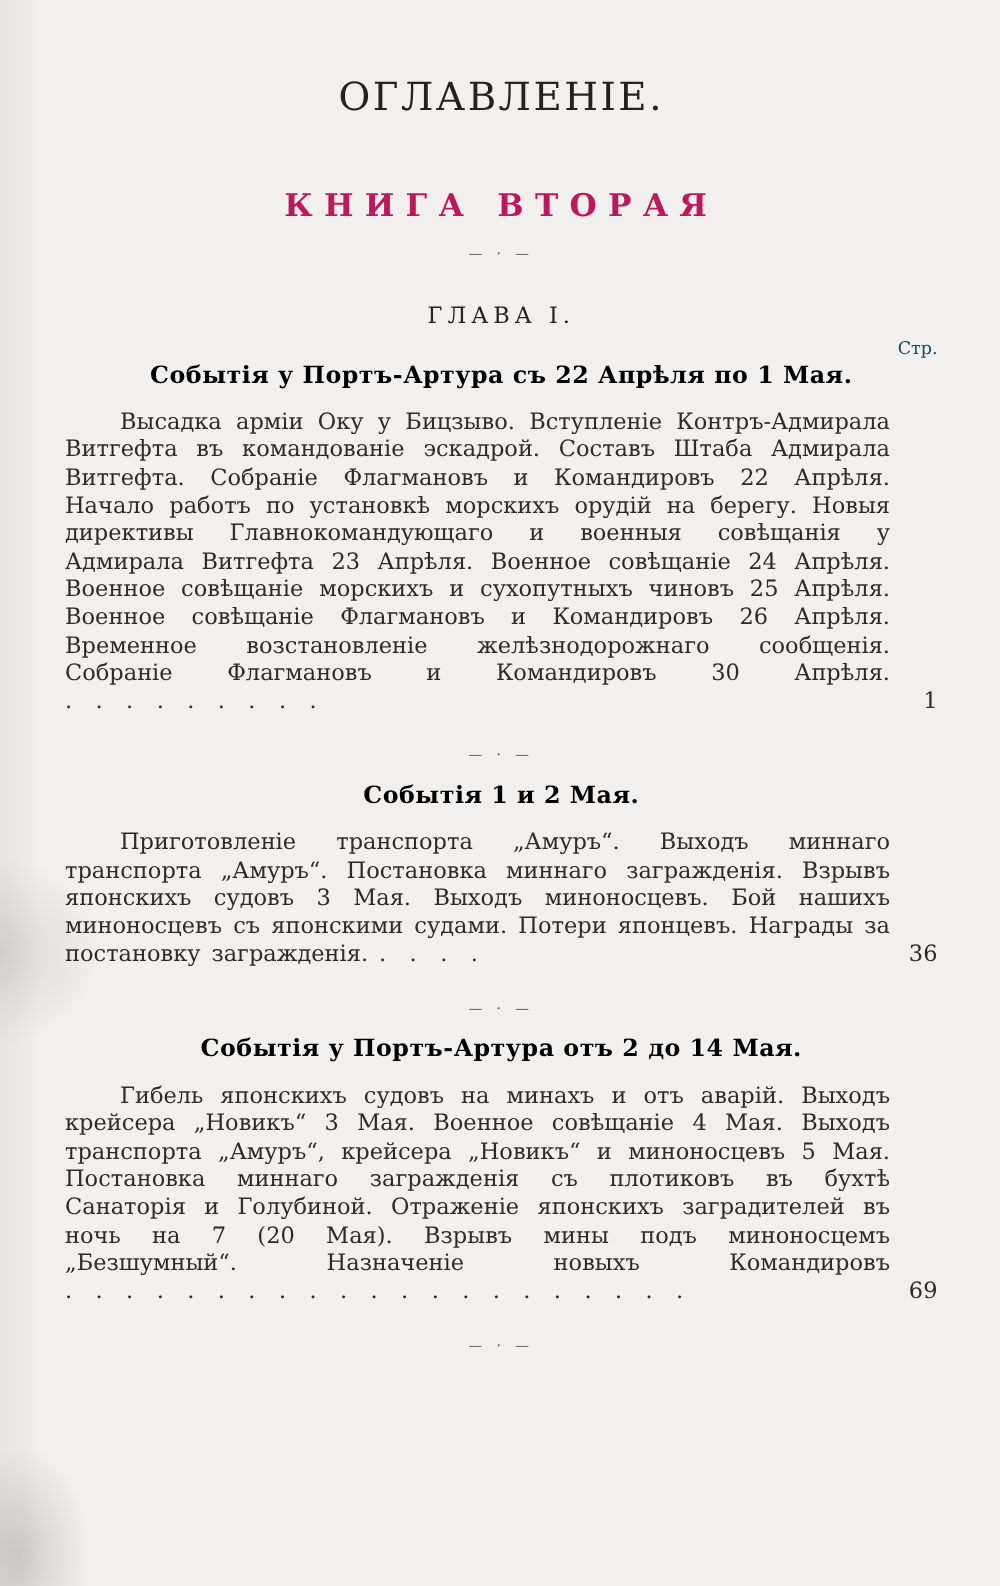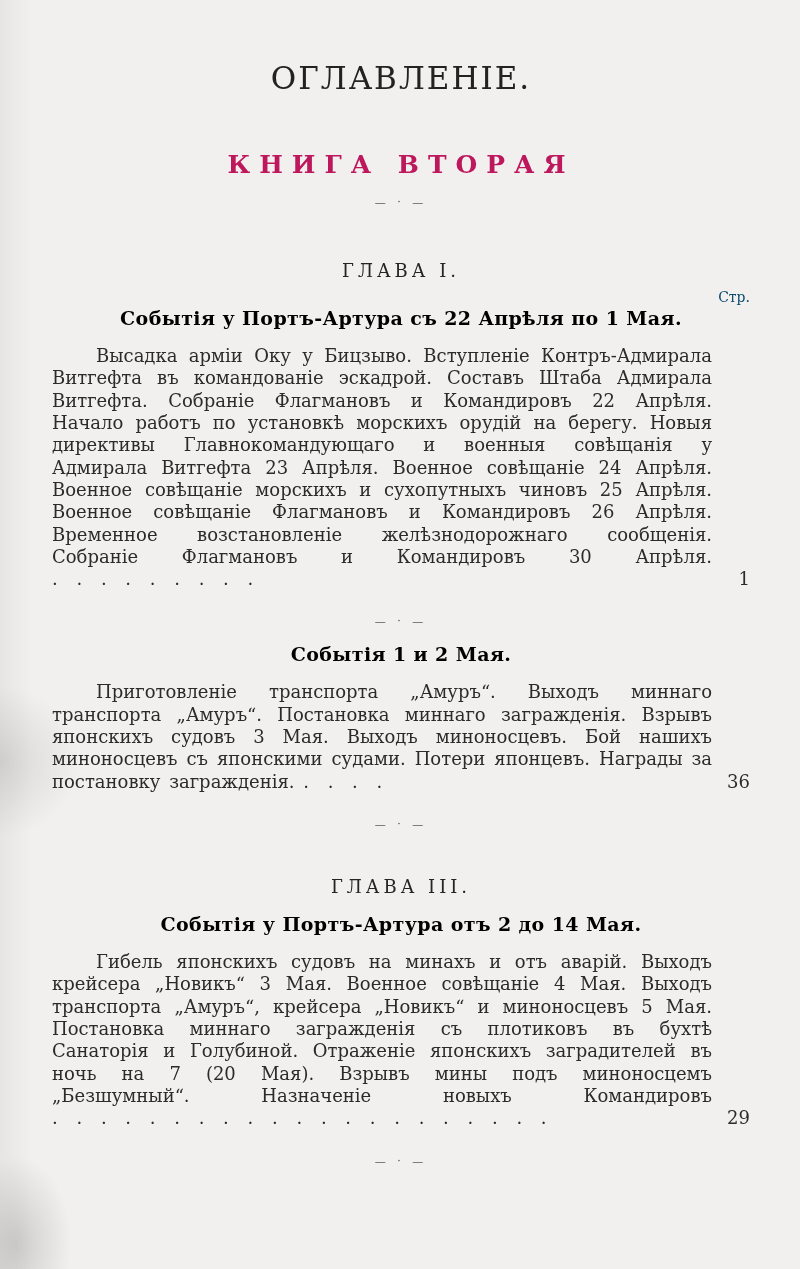--- a/index.html
+++ b/index.html
@@ -57,21 +57,21 @@
     }
     .chapter-label {
       font-size: 18px;
       font-weight: 400;
       letter-spacing: 4px;
       text-align: center;
       margin: 46px 0 0 0;
       color: #242422;
     }
     .chapter-label.first {
-      margin-top: 52px;
+      margin-top: 34px;
     }
     .str-header {
       text-align: right;
       font-size: 14px;
       color: #0c4a6e;
       height: 16px;
       line-height: 16px;
       margin-top: 8px;
     }
     .chapter-title {
@@ -139,24 +139,23 @@
     <p class="chapter-body">
       <span>Приготовленіе транспорта „Амуръ“. Выходъ миннаго транспорта „Амуръ“. Постановка миннаго загражденія. Взрывъ японскихъ судовъ 3 Мая. Выходъ миноносцевъ. Бой нашихъ миноносцевъ съ японскими судами. Потери японцевъ. Награды за постановку загражденія.</span>
       <span class="dots">. . . .</span>
       <span class="pagenum">36</span>
     </p>
   </section>
 
   <div class="ornament after-paragraph">— · —</div>
 
   <section class="chapter">
-    <h3 class="chapter-label">ГЛАВА III.</h3>
     <h4 class="chapter-title">Событія у Портъ-Артура отъ 2 до 14 Мая.</h4>
     <p class="chapter-body">
       <span>Гибель японскихъ судовъ на минахъ и отъ аварій. Выходъ крейсера „Новикъ“ 3 Мая. Военное совѣщаніе 4 Мая. Выходъ транспорта „Амуръ“, крейсера „Новикъ“ и миноносцевъ 5 Мая. Постановка миннаго загражденія съ плотиковъ въ бухтѣ Санаторія и Голубиной. Отраженіе японскихъ заградителей въ ночь на 7 (20 Мая). Взрывъ мины подъ миноносцемъ „Безшумный“. Назначеніе новыхъ Командировъ</span>
       <span class="dots">. . . . . . . . . . . . . . . . . . . . .</span>
-      <span class="pagenum">29</span>
+      <span class="pagenum">69</span>
     </p>
   </section>
 
   <div class="ornament after-paragraph">— · —</div>
 
 </div>
 
 </body></html>

